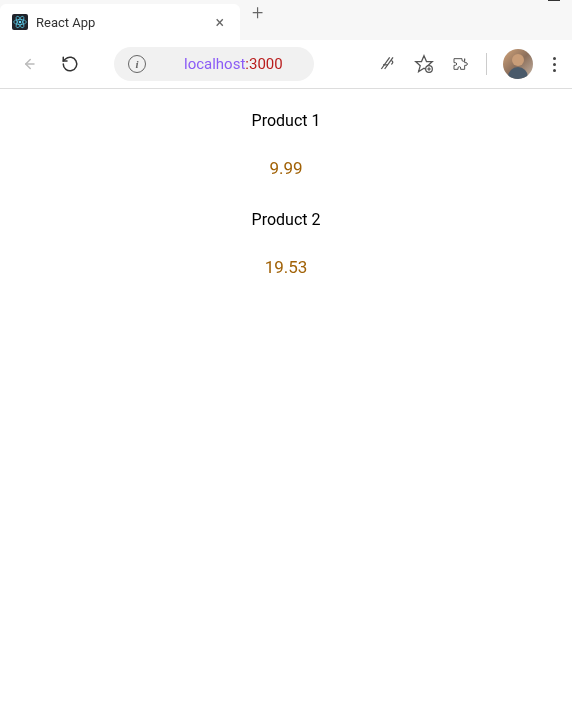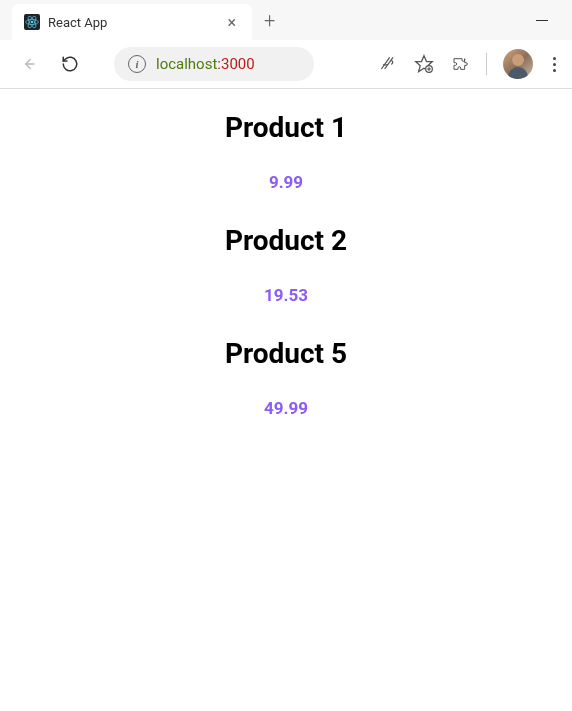--- a/index.html
+++ b/index.html
@@ -13,23 +13,23 @@
       width: 572px;
       height: 711px;
       overflow: hidden;
     }
     .browser-chrome {
       background: #f7f7f7;
       border-bottom: 1px solid #ddd;
     }
     .tab-bar {
       display: flex;
-      align-items: center;
+      align-items: flex-start;
       height: 40px;
-      padding: 0 12px;
+      padding: 0 0;
     }
     .tab {
       display: flex;
       align-items: center;
       background: #fff;
       border-radius: 6px 6px 0 0;
       height: 36px;
       padding: 0 12px;
       margin-top: 4px;
       min-width: 240px;
@@ -125,21 +125,22 @@
       font-style: italic;
       font-family: Georgia, serif;
       margin-right: 10px;
       font-weight: bold;
     }
     .url {
       font-size: 15px;
       color: #333;
     }
     .url-host {
-      color: #4d7c0f;
+      color: #8b5cf6;
+      margin-left: 28px;
     }
     .url-port {
       color: #b91c1c;
     }
     .toolbar-right {
       display: flex;
       align-items: center;
       gap: 16px;
       margin-left: auto;
     }
@@ -200,30 +201,30 @@
       border-radius: 50%;
     }
     .content {
       padding-top: 22px;
       text-align: center;
     }
     .product {
       margin-bottom: 14px;
     }
     .product-name {
-      font-size: 28px;
-      font-weight: 700;
+      font-size: 16px;
+      font-weight: 400;
       color: #000;
       margin-bottom: 28px;
     }
     .product-price {
       font-size: 17px;
-      color: #8b5cf6;
+      color: #a16207;
       margin-bottom: 32px;
-      font-weight: 700;
+      font-weight: 400;
     }
   </style>
 </head>
 <body>
 
 <div class="browser-chrome">
   <div class="tab-bar">
     <div class="tab">
       <div class="tab-icon">
         <svg viewBox="-11 -11 22 22" fill="none" stroke="#61dafb" stroke-width="1">
@@ -299,17 +300,13 @@
     <div class="product-price">9.99</div>
   </div>
   <div class="product">
     <div class="product-name">Product 2</div>
   </div>
   <div class="product">
   </div>
   <div class="product">
     <div class="product-price">19.53</div>
   </div>
-  <div class="product">
-    <div class="product-name">Product 5</div>
-    <div class="product-price">49.99</div>
-  </div>
 </div>
 
 </body></html>

